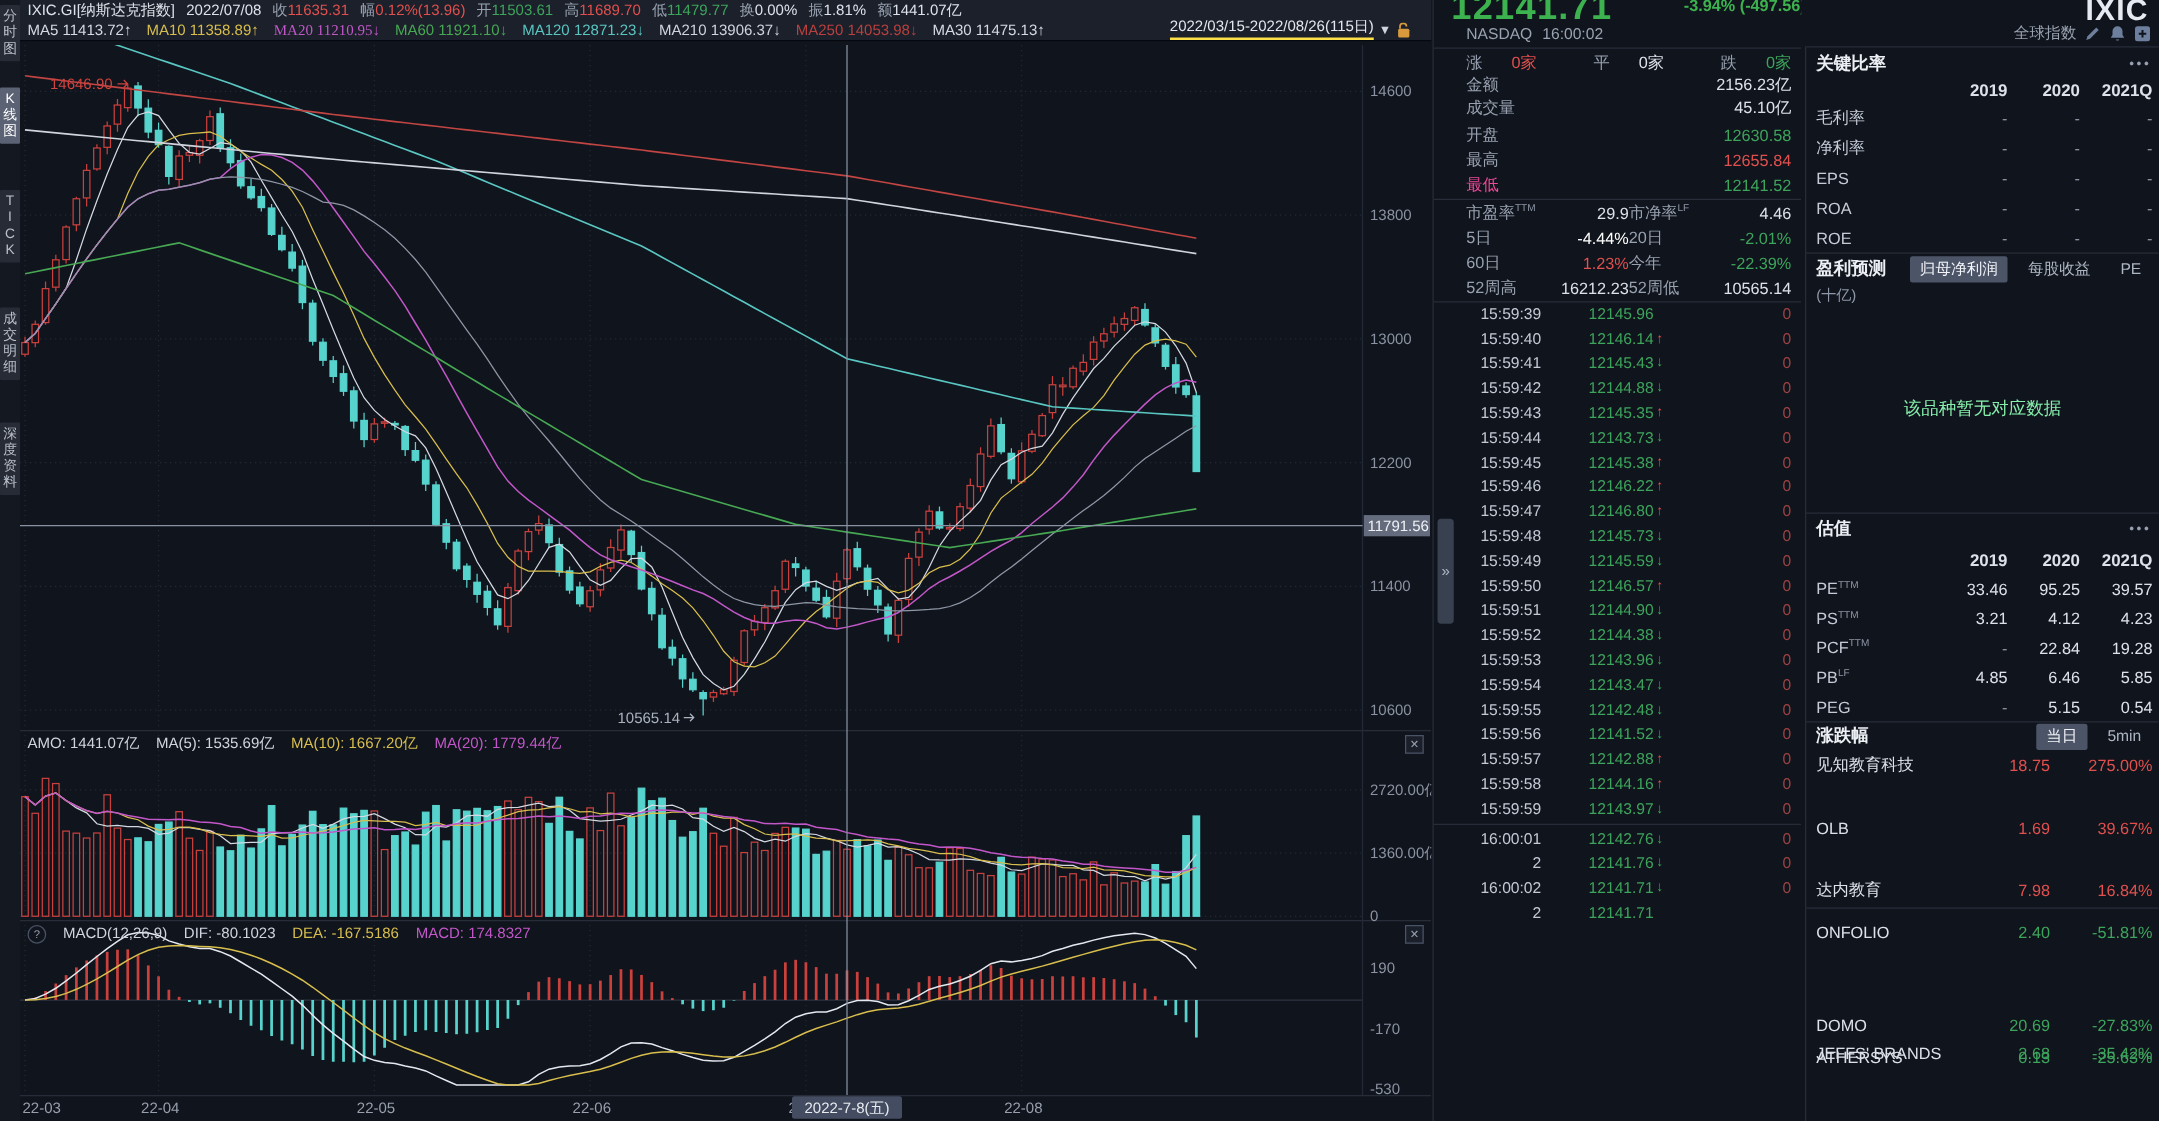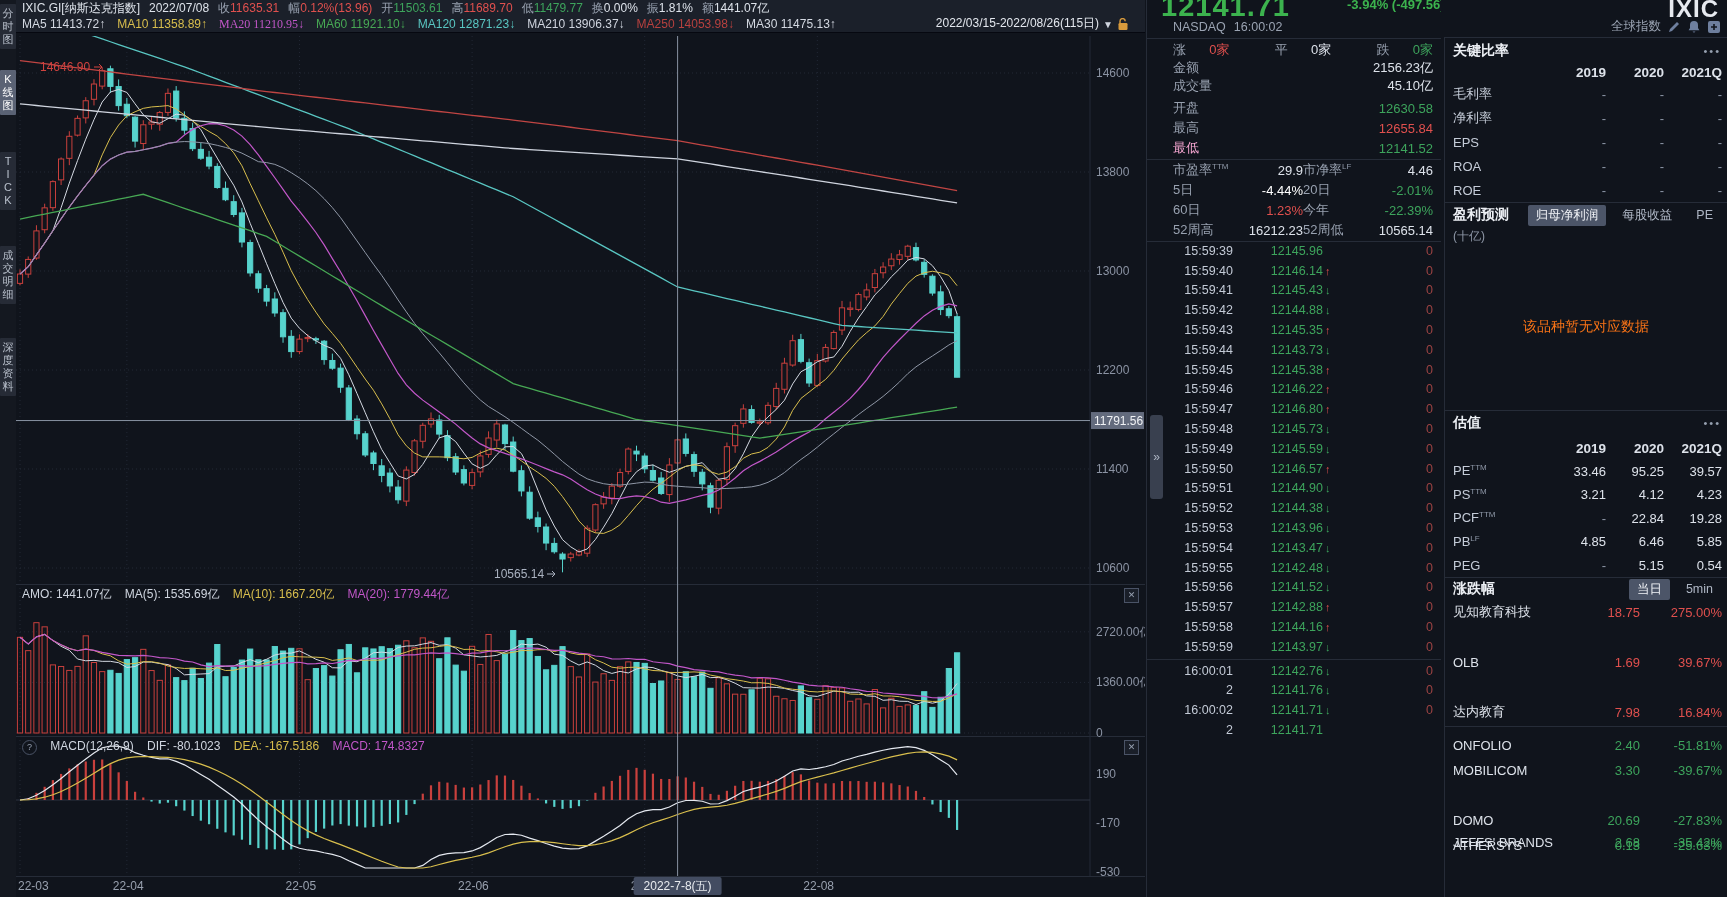--- a/index.html
+++ b/index.html
@@ -14,21 +14,21 @@
            font-size:11px;line-height:13px;color:#b9c0cc;background:#262b36;border-radius:1px;cursor:pointer;}
   .sb-item.active{background:#5a6274;color:#fff;}
   
   #topbar{position:absolute;left:16px;top:0;width:1129px;height:32px;background:#1b202a;
           border-bottom:1px solid #060810;z-index:4;font-size:12px;}
   .tbrow{position:absolute;left:0;width:100%;height:16px;display:flex;align-items:center;white-space:nowrap;overflow:hidden;}
   #tb1{top:0;padding-left:6px;} #tb2{top:16px;padding-left:6px;}
   .pair{margin-right:9px;}
   .malab{margin-right:12px;}
   #range-wrap{position:absolute;right:22px;top:0;height:16px;display:flex;align-items:center;gap:4px;}
-  #range{color:#e3e7ee;border-bottom:1px solid #fde047;cursor:pointer;text-align:center;}
+  #range{color:#e3e7ee;border-bottom:5px solid #fde047;cursor:pointer;text-align:center;}
   .caret{color:#cfd4de;font-size:10px;cursor:pointer;}
   
   #chart{position:absolute;left:16px;top:32px;z-index:1;}
   .panel-head{position:absolute;z-index:3;font-size:12px;white-space:nowrap;}
   #vol-header{left:22px;top:586px;} #macd-header{left:22px;top:739px;}
   .panel-head span{margin-right:10px;}
   .closebox{position:absolute;z-index:3;width:13px;height:13px;border:1px solid #4a5366;color:#96a0b0;
             font-size:9px;line-height:12px;text-align:center;cursor:pointer;background:#1a1f29;}
   .qicon{display:inline-block;width:13px;height:13px;border:1px solid #4a5366;border-radius:50%;
          color:#96a0b0;font-size:9px;line-height:12px;text-align:center;margin-right:5px;}
@@ -66,21 +66,21 @@
   .trow .rl{flex:1;color:#c5ccd8;}
   .trow span.cv{width:58px;text-align:right;color:#dde2ea;}
   .tabs{margin-left:auto;display:flex;gap:8px;align-items:center;}
   .tab{font-size:12.5px;color:#aeb6c4;padding:2px 8px;border-radius:2px;cursor:pointer;}
   .tab.active{background:#4c5568;color:#f2f4f8;}
   .mrow{position:absolute;left:8px;right:5px;height:24.9px;display:flex;align-items:center;font-size:13px;}
   .mrow .mn{flex:1;color:#dde2ea;}
   .mrow .mp{width:60px;text-align:right;}
   .mrow .mpct{width:82px;text-align:right;}
   .unit{position:absolute;left:8px;font-size:12px;color:#8f98a8;}
-  .empty-msg{position:absolute;left:0;right:0;text-align:center;font-size:14px;color:#f97316;}
+  .empty-msg{position:absolute;left:0;right:0;text-align:center;font-size:14px;color:#86efac;}
 </style>
 </head>
 <body>
 <div id="stage"></div>
 
 <div id="sidebar">
     <div class="sb-item" style="top: 4px; padding-top: 3px; padding-bottom: 3px;">
       <span>分</span>
       <span>时</span>
       <span>图</span>
@@ -721,21 +721,21 @@
       </div>
       <div class="qrow" style="top: 98px;">
         <span style="color: rgb(152, 161, 176);">开盘</span>
         <span class="val" style="color: rgb(61, 164, 92);">12630.58</span>
       </div>
       <div class="qrow" style="top: 118px;">
         <span style="color: rgb(152, 161, 176);">最高</span>
         <span class="val" style="color: rgb(224, 80, 78);">12655.84</span>
       </div>
       <div class="qrow" style="top: 138px;">
-        <span style="color: #f9a8d4;">最低</span>
+        <span style="color: #ec4899;">最低</span>
         <span class="val" style="color: rgb(61, 164, 92);">12141.52</span>
       </div>
       <div class="hline" style="top: 159px;"></div>
       <div class="qrow" style="top: 160px;">
         <div class="qcell">
           <span style="color: rgb(152, 161, 176);">市盈率<sup>TTM</sup></span>
           <span class="val" style="color: rgb(221, 226, 234);">29.9</span>
         </div>
         <div class="qcell">
           <span style="color: rgb(152, 161, 176);">市净率<sup>LF</sup></span>
@@ -1060,25 +1060,20 @@
       <span class="mn">达内教育</span>
       <span class="mp" style="color: rgb(224, 80, 78);">7.98</span>
       <span class="mpct" style="color: rgb(224, 80, 78);">16.84%</span>
     </div>
     <div class="hline" style="top: 726px;"></div>
     <div class="mrow" style="top: 733px;">
       <span class="mn">ONFOLIO</span>
       <span class="mp" style="color: rgb(61, 164, 92);">2.40</span>
       <span class="mpct" style="color: rgb(61, 164, 92);">-51.81%</span>
     </div>
-    <div class="mrow" style="top: 757.9px;">
-      <span class="mn">MOBILICOM</span>
-      <span class="mp" style="color: rgb(61, 164, 92);">3.30</span>
-      <span class="mpct" style="color: rgb(61, 164, 92);">-39.67%</span>
-    </div>
     <div class="mrow" style="top: 830px; align-items: center;">
       <span class="mn">JEFFS' BRANDS</span>
       <span class="mp" style="color: rgb(61, 164, 92);">2.68</span>
       <span class="mpct" style="color: rgb(61, 164, 92);">-35.42%</span>
     </div>
     <div class="mrow" style="top: 807.7px;">
       <span class="mn">DOMO</span>
       <span class="mp" style="color: rgb(61, 164, 92);">20.69</span>
       <span class="mpct" style="color: rgb(61, 164, 92);">-27.83%</span>
     </div>

